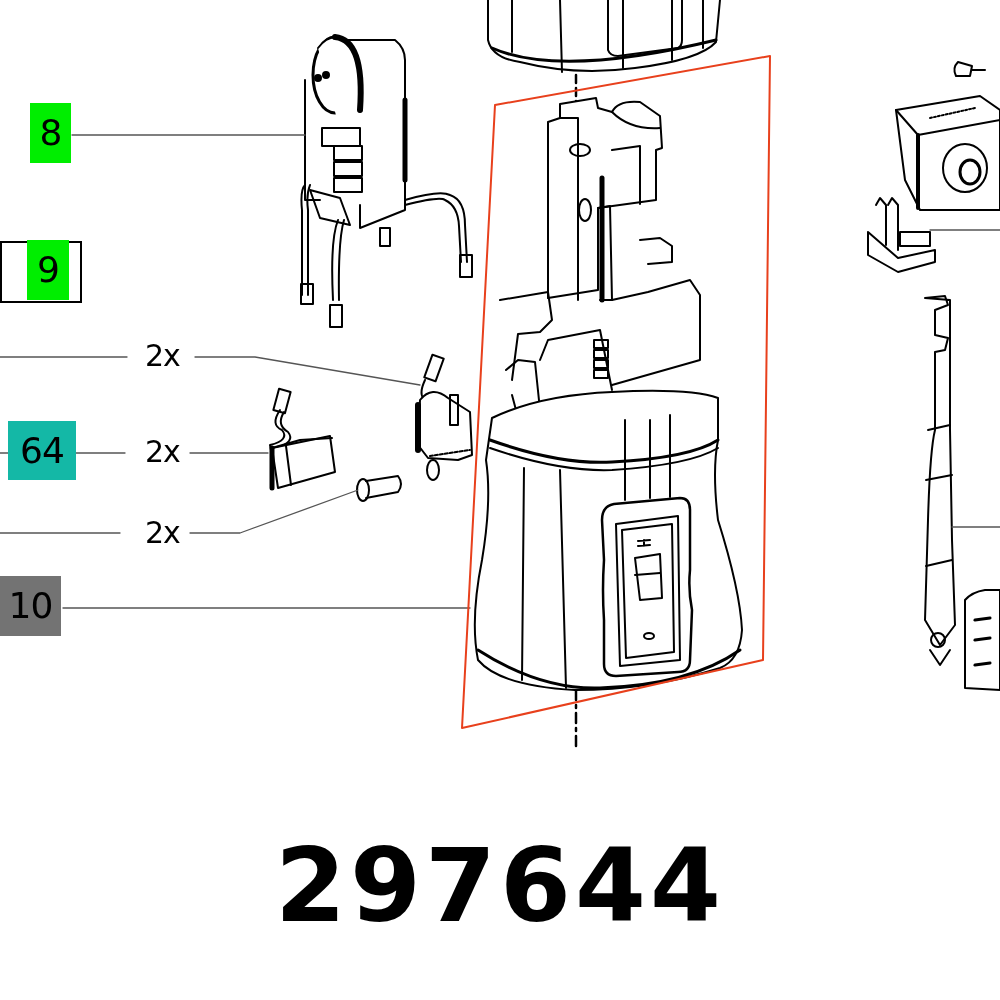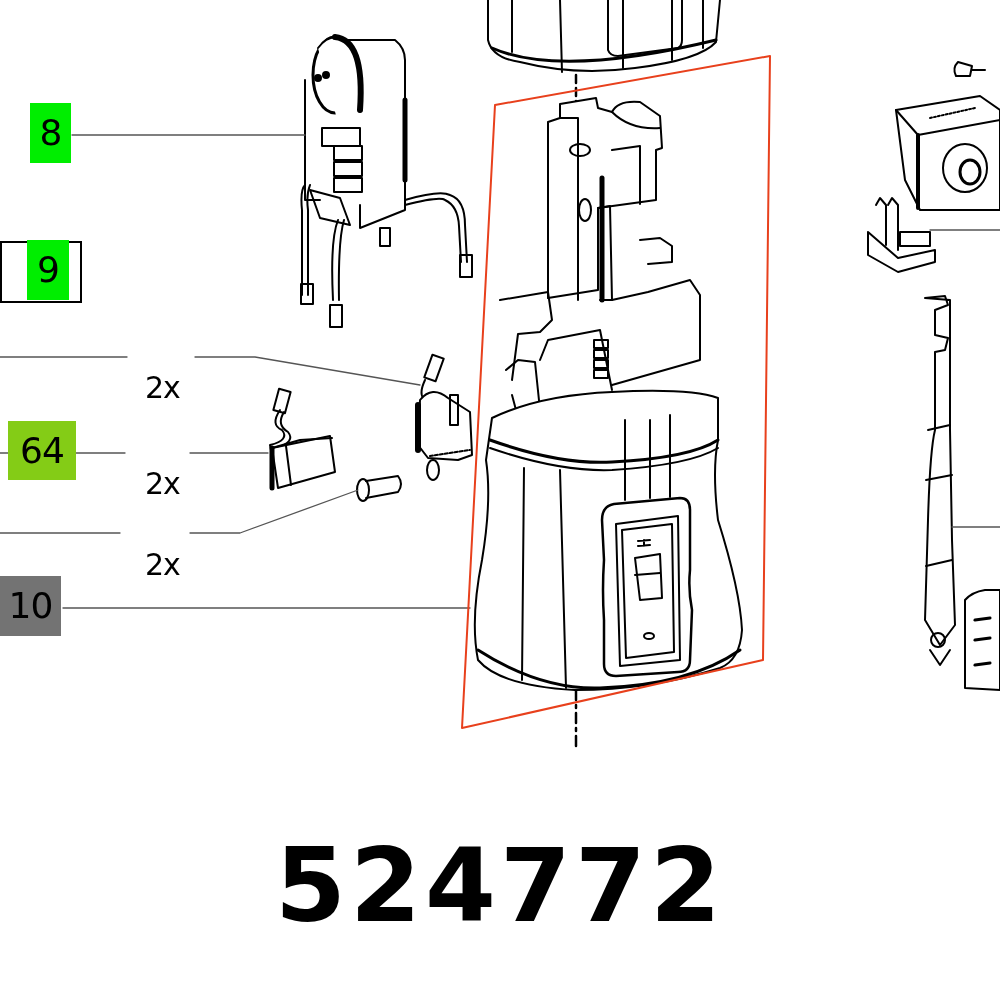--- a/index.html
+++ b/index.html
@@ -3,21 +3,21 @@
   <meta charset="utf-8">
   <style>
     html, body { margin: 0; padding: 0; background: #ffffff; }
     body { width: 1000px; height: 1000px; position: relative; overflow: hidden;
            font-family: "DejaVu Sans", sans-serif; }
     #stage { position: absolute; left: 0; top: 0; width: 1000px; height: 1000px; }
     .callout { position: absolute; display: flex; align-items: center; justify-content: center;
                font-family: "DejaVu Sans", sans-serif; font-size: 36px; color: #000;
                line-height: 1; font-weight: normal; letter-spacing: -1px; }
     .qty { position: absolute; font-family: "DejaVu Sans", sans-serif; font-size: 30px;
-           color: #000; line-height: 1; letter-spacing: -1px; margin-top: 32px; }
+           color: #000; line-height: 1; letter-spacing: -1px; }
     .part-number { position: absolute; left: 0; width: 1000px; top: 835px; text-align: center;
                    font-family: "DejaVu Sans", sans-serif; font-weight: bold; font-size: 102px;
                    color: #000; letter-spacing: 4px; line-height: 1; }
     .outline-box { position: absolute; border: 2px solid #000; background: transparent; }
   </style>
 </head>
 <body>
 
 <div id="stage">
 
@@ -181,25 +181,25 @@
   </svg>
 
   <div class="outline-box" style="left:0px;top:241px;width:78px;height:58px"></div>
 
   <div class="callout" style="left:30px;top:103px;width:41px;height:60px;background:#00ee00">
     <span>8</span>
   </div>
   <div class="callout" style="left:27px;top:240px;width:42px;height:60px;background:#00ee00">
     <span>9</span>
   </div>
-  <div class="callout" style="left:8px;top:421px;width:68px;height:59px;background:#84cc16">
+  <div class="callout" style="left:8px;top:421px;width:68px;height:59px;background:#14b8a6">
     <span>64</span>
   </div>
   <div class="callout" style="left:0px;top:576px;width:61px;height:60px;background:#737373">
     <span>10</span>
   </div>
 
   <span class="qty" style="left:145px;top:341px">2x</span>
   <span class="qty" style="left:145px;top:437px">2x</span>
   <span class="qty" style="left:145px;top:518px">2x</span>
 
-  <div class="part-number">524772</div>
+  <div class="part-number">297644</div>
 </div>
 
 </body></html>

